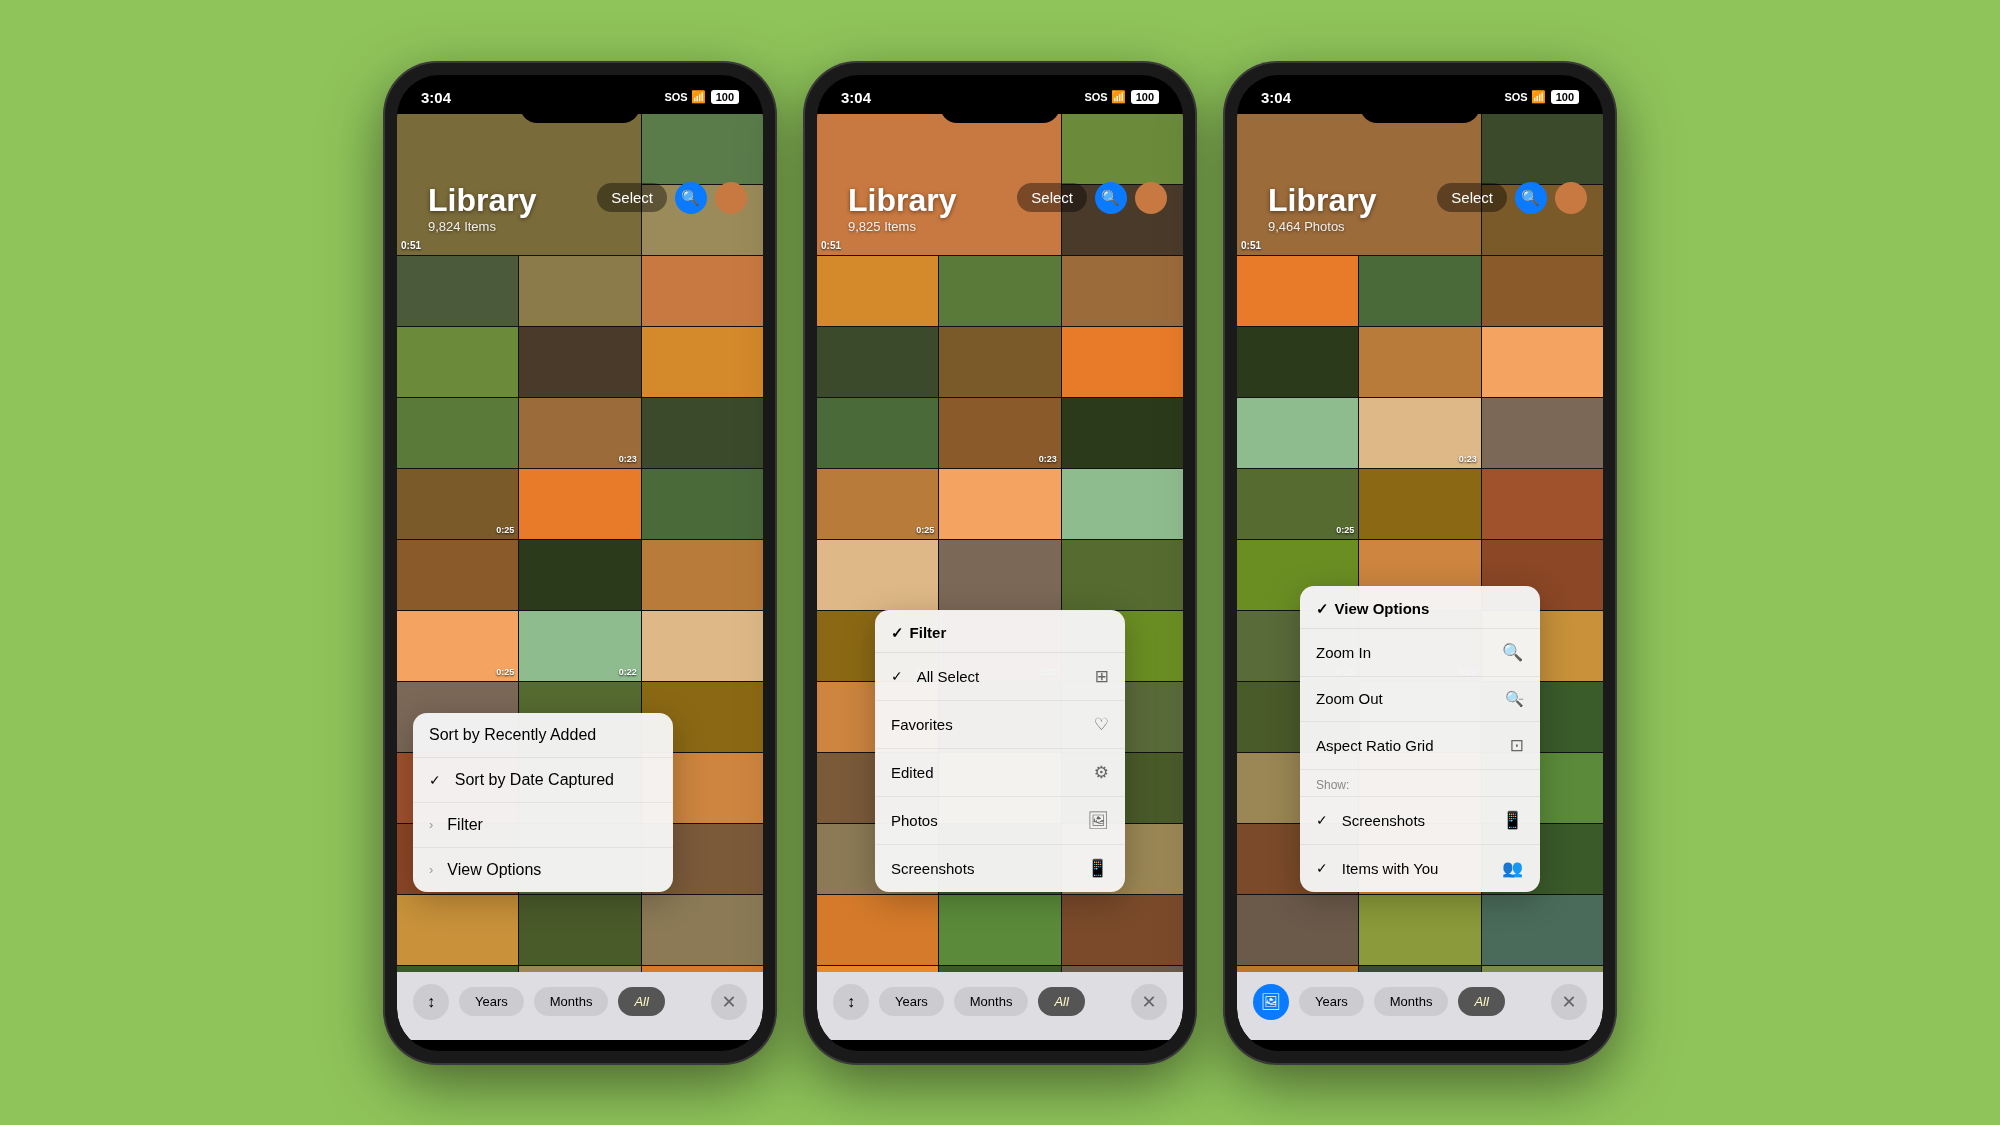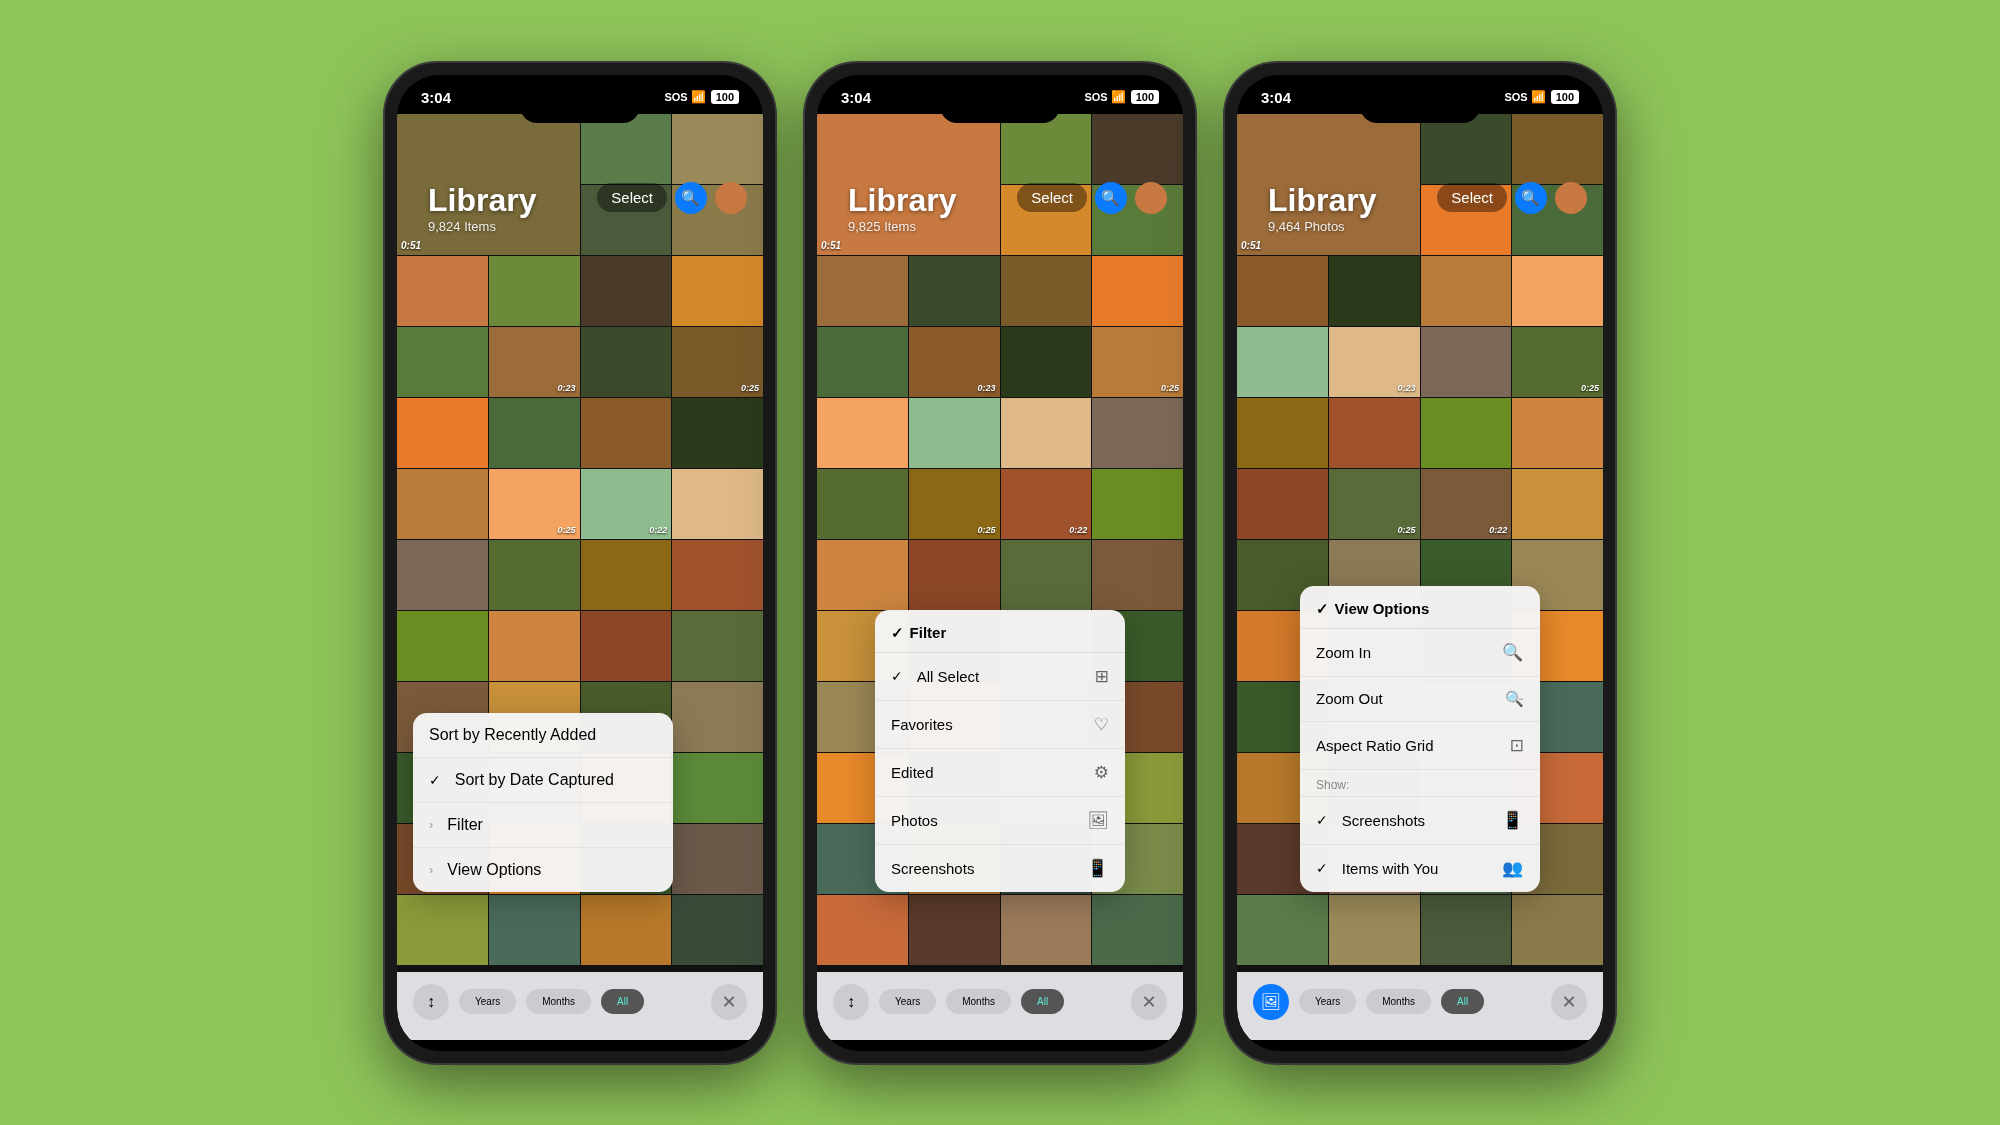--- a/index.html
+++ b/index.html
@@ -149,28 +149,29 @@
       display: flex;
       align-items: center;
       justify-content: center;
       font-size: 16px;
     }
 
     .bottom-pill {
       background: rgba(0,0,0,0.08);
       border-radius: 18px;
       padding: 7px 16px;
-      font-size: 10px;
+      font-size: 13px;
       font-weight: 500;
       color: #000;
     }
 
     .bottom-pill.active {
       background: #555;
-      color: #5eead4;
+      color: #fef9c3;
+      font-style: italic;
     }
 
     .bottom-pill.active-blue {
       background: #0a7aff;
       color: #fff;
       width: 36px;
       height: 36px;
       border-radius: 50%;
       padding: 0;
       display: flex;
@@ -266,25 +267,24 @@
     .screen-content {
       flex: 1;
       position: relative;
       overflow: hidden;
     }
 
     .photo-bg {
       position: absolute;
       top: 0; left: 0; right: 0; bottom: 0;
       display: grid;
-      grid-template-columns: repeat(4, 1fr);
+      grid-template-columns: repeat(3, 1fr);
       grid-auto-rows: 70px;
       gap: 1px;
       background: #111;
-      font-style: italic;
     }
 
     .photo-bg .cell {
       overflow: hidden;
     }
     .battery-icon { 
       background: #fff;
       color: #000;
       border-radius: 3px;
       padding: 1px 5px;

